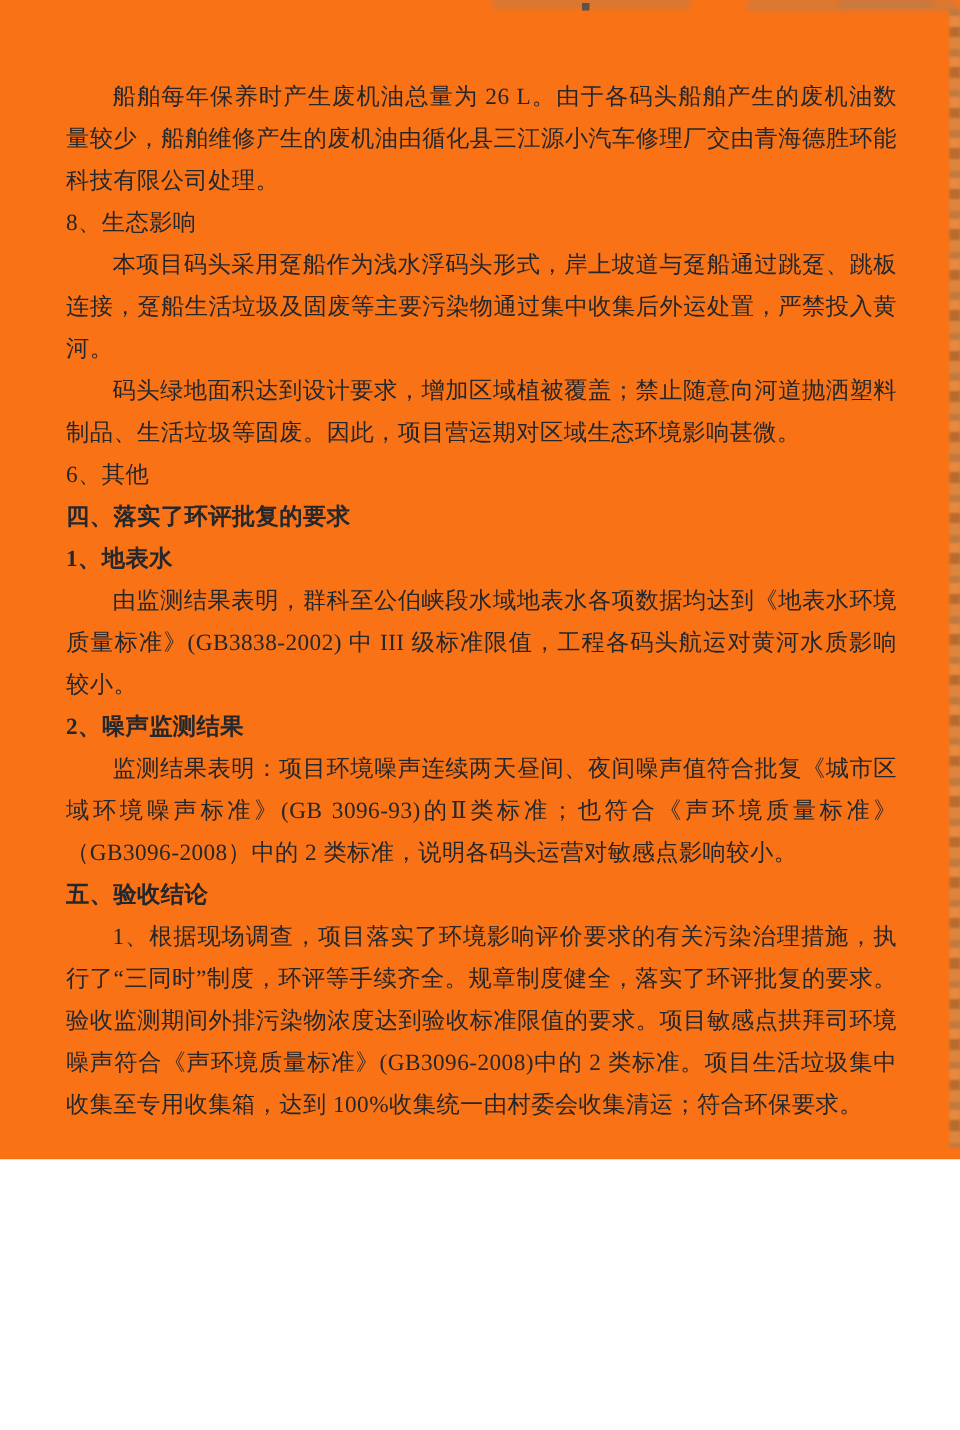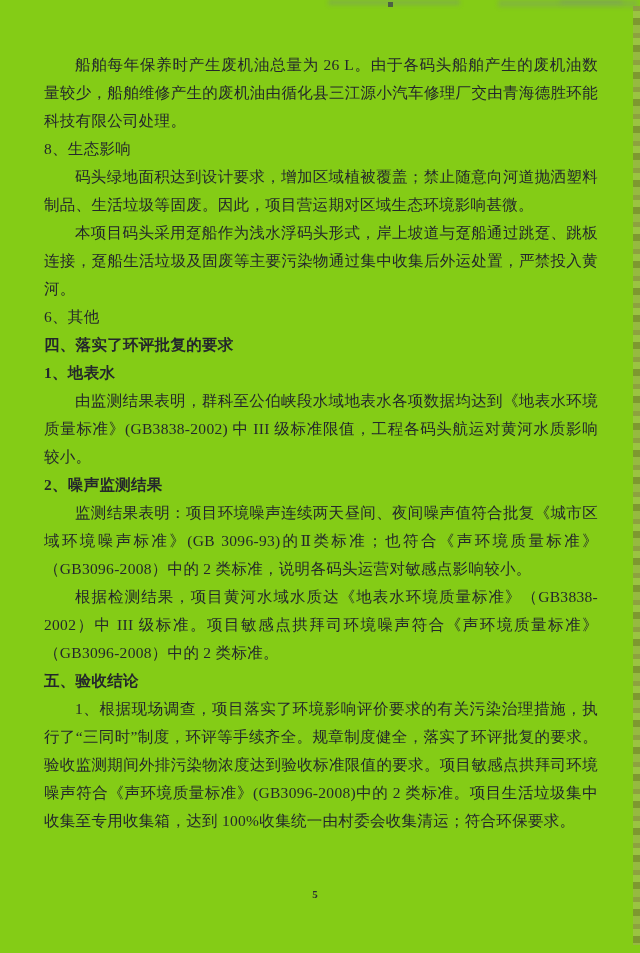--- a/index.html
+++ b/index.html
@@ -3,22 +3,22 @@
 <meta charset="utf-8">
 <style>
   html, body {
     margin: 0;
     padding: 0;
     background: #ffffff;
   }
   .page {
     position: relative;
     width: 640px;
-    height: 953px;
-    background: #84cc16;
+    height: 773px;
+    background: #f97316;
     overflow: hidden;
     font-family: "Liberation Serif", "DejaVu Serif", serif;
     color: #24272c;
     text-decoration: underline;
   }
   
   .scan-edge-right {
     position: absolute;
     top: 6px;
     bottom: 8px;
@@ -80,27 +80,26 @@
 <div class="page">
   <div class="scan-smudge smudge-a"></div>
   <div class="scan-smudge smudge-b"></div>
   <div class="scan-smudge smudge-c"></div>
   <div class="scan-dot"></div>
   <div class="scan-edge-right"></div>
 
   <main class="content">
       <div class="block para">船舶每年保养时产生废机油总量为 26 L。由于各码头船舶产生的废机油数量较少，船舶维修产生的废机油由循化县三江源小汽车修理厂交由青海德胜环能科技有限公司处理。</div>
       <div class="block heading">8、生态影响</div>
+      <div class="block para">本项目码头采用趸船作为浅水浮码头形式，岸上坡道与趸船通过跳趸、跳板连接，趸船生活垃圾及固废等主要污染物通过集中收集后外运处置，严禁投入黄河。</div>
       <div class="block para">码头绿地面积达到设计要求，增加区域植被覆盖；禁止随意向河道抛洒塑料制品、生活垃圾等固废。因此，项目营运期对区域生态环境影响甚微。</div>
-      <div class="block para">本项目码头采用趸船作为浅水浮码头形式，岸上坡道与趸船通过跳趸、跳板连接，趸船生活垃圾及固废等主要污染物通过集中收集后外运处置，严禁投入黄河。</div>
       <div class="block heading">6、其他</div>
       <div class="block heading bold">四、落实了环评批复的要求</div>
       <div class="block heading bold">1、地表水</div>
       <div class="block para">由监测结果表明，群科至公伯峡段水域地表水各项数据均达到《地表水环境质量标准》(GB3838-2002) 中 III 级标准限值，工程各码头航运对黄河水质影响较小。</div>
       <div class="block heading bold">2、噪声监测结果</div>
       <div class="block para">监测结果表明：项目环境噪声连续两天昼间、夜间噪声值符合批复《城市区域环境噪声标准》(GB 3096-93)的Ⅱ类标准；也符合《声环境质量标准》（GB3096-2008）中的 2 类标准，说明各码头运营对敏感点影响较小。</div>
-      <div class="block para">根据检测结果，项目黄河水域水质达《地表水环境质量标准》（GB3838-2002）中 III 级标准。项目敏感点拱拜司环境噪声符合《声环境质量标准》（GB3096-2008）中的 2 类标准。</div>
       <div class="block heading bold gap-before">五、验收结论</div>
       <div class="block para">1、根据现场调查，项目落实了环境影响评价要求的有关污染治理措施，执行了“三同时”制度，环评等手续齐全。规章制度健全，落实了环评批复的要求。验收监测期间外排污染物浓度达到验收标准限值的要求。项目敏感点拱拜司环境噪声符合《声环境质量标准》(GB3096-2008)中的 2 类标准。项目生活垃圾集中收集至专用收集箱，达到 100%收集统一由村委会收集清运；符合环保要求。</div>
     </main>
 
   <div class="page-number">5</div>
 </div>
 
 </body></html>

